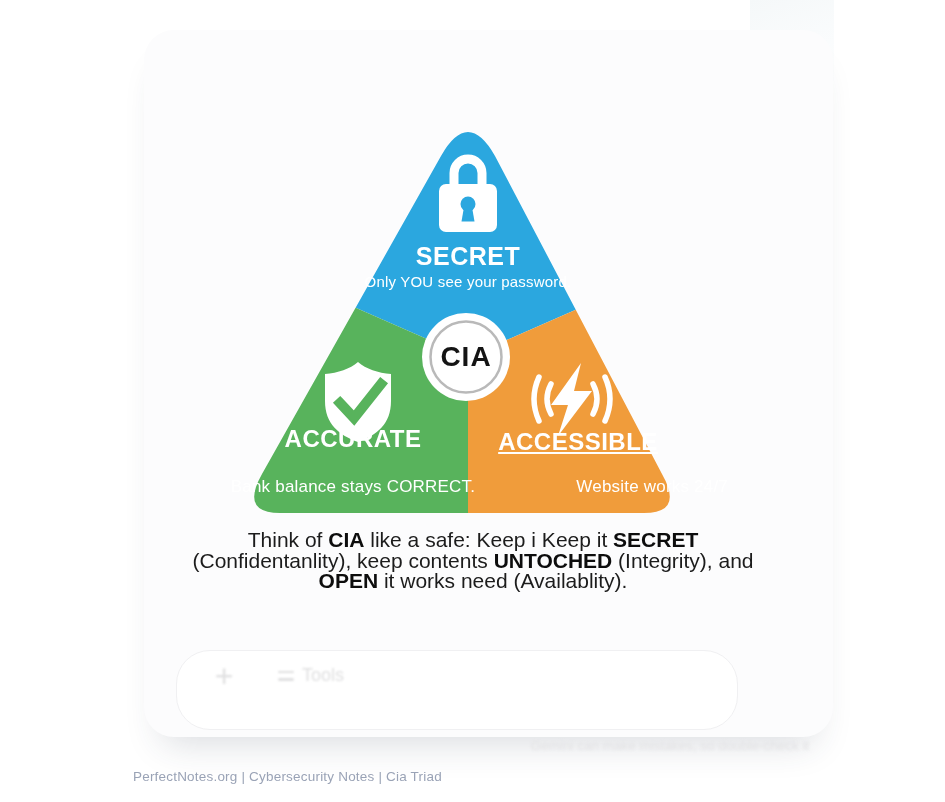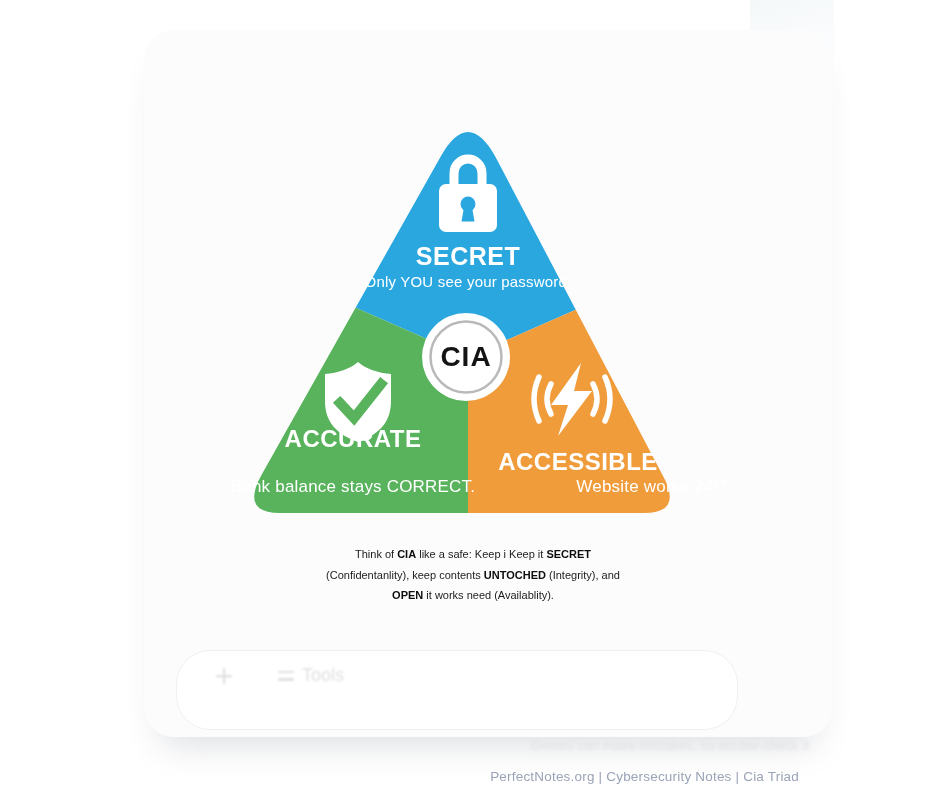--- a/index.html
+++ b/index.html
@@ -18,25 +18,25 @@
   .tri-text{position:absolute;z-index:3;color:#ffffff;text-align:center;}
   .t-title{font-weight:700;font-size:25px;letter-spacing:.5px;}
   .t-sub{font-size:15px;letter-spacing:.2px;text-align:center;}
   .t-title2{font-weight:700;font-size:24px;letter-spacing:.5px;}
   .t-sub2{font-size:17px;letter-spacing:.2px;}
   
   .cia-label{position:absolute;left:424px;top:315px;width:84px;height:84px;z-index:4;
              display:flex;align-items:center;justify-content:center;
              font-size:28px;font-weight:800;letter-spacing:1px;color:#141414;}
   
-  .caption{position:absolute;left:123px;top:544px;width:700px;z-index:3;text-align:center;
-           font-size:11px;line-height:20.5px;color:#1c1c1c;}
+  .caption{position:absolute;left:123px;top:530px;width:700px;z-index:3;text-align:center;
+           font-size:21px;line-height:20.5px;color:#1c1c1c;}
   .caption b{font-weight:700;color:#0d0d0d;}
   
-  .footer{position:absolute;left:133px;top:769px;width:666px;z-index:3;text-align:right;
+  .footer{position:absolute;left:133px;top:769px;width:666px;z-index:3;text-align:left;
           font-size:13.5px;color:#9aa3b6;letter-spacing:.2px;}
   
   .faded-bar{position:absolute;left:176px;top:650px;width:560px;height:78px;border-radius:34px;
              background:#ffffff;border:1.5px solid #f0f0f2;z-index:2;}
   .faded-plus{position:absolute;left:204px;top:656px;width:40px;height:40px;z-index:3;
               font-size:32px;font-weight:300;color:#e0e0e1;filter:blur(1.2px);
               display:flex;align-items:center;justify-content:center;}
   .faded-tools{position:absolute;left:278px;top:665px;z-index:3;display:flex;align-items:center;
                gap:8px;color:#e0e0e1;filter:blur(1.3px);}
   .sliders-icon{width:16px;height:14px;position:relative;}
@@ -101,21 +101,21 @@
       <circle cx="238" cy="257" r="35.5" fill="#ffffff" stroke="#b9b9b9" stroke-width="2.5"></circle>
     </g>
   </svg>
 
   <div class="tri-text t-title" style="left:318px;top:242px;width:300px;">SECRET</div>
   <div class="tri-text t-sub" style="left:318px;top:273px;width:300px;">Only YOU see your password.</div>
 
   <div class="tri-text t-title2" style="left:203px;top:425px;width:300px;">ACCURATE</div>
   <div class="tri-text t-sub2" style="left:203px;top:477px;width:300px;">Bank balance stays CORRECT.</div>
 
-  <div class="tri-text t-title2" style="left:428px;top:448px;width:300px;">ACCESSIBLE</div>
+  <div class="tri-text t-title2" style="left:428px;top:428px;width:300px;text-decoration:underline;">ACCESSIBLE</div>
   <div class="tri-text t-sub2" style="left:428px;top:477px;width:300px;text-align:right;">Website works 24/7</div>
 
   <div class="cia-label">CIA</div>
 
   <div class="caption">
     <div>
       <span>Think of </span><b>CIA</b><span> like a safe: Keep i Keep it </span><b>SECRET</b>
     </div>
     <div>
       <span>(Confidentanlity), keep contents </span><b>UNTOCHED</b><span> (Integrity), and</span>

